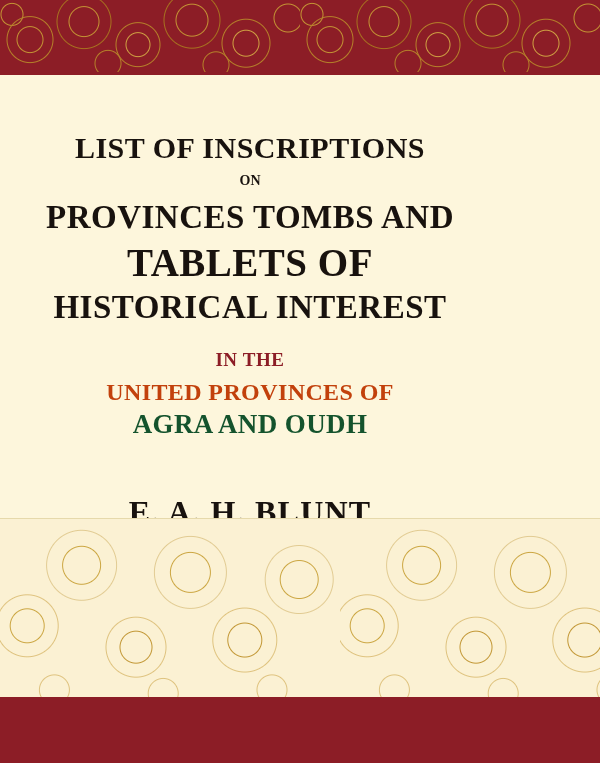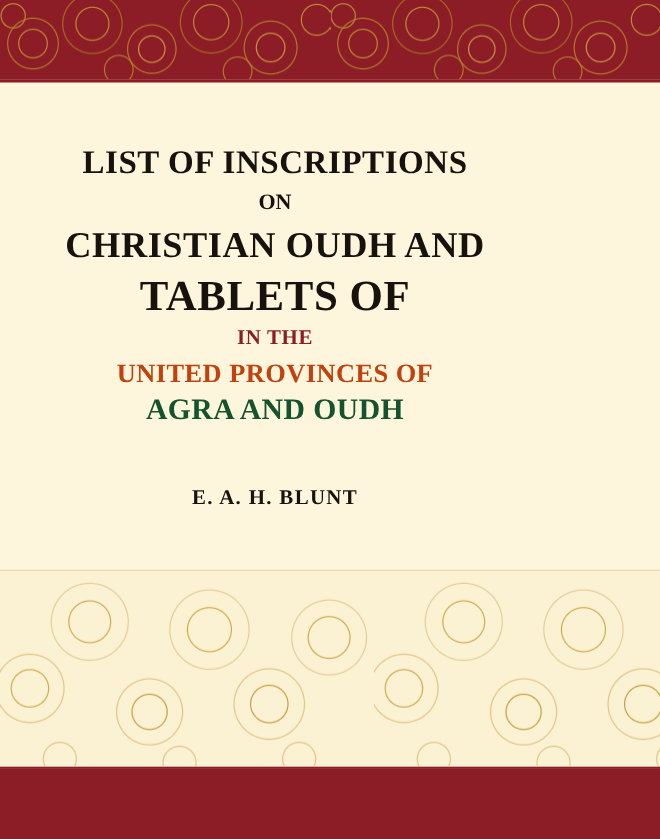--- a/index.html
+++ b/index.html
@@ -118,81 +118,82 @@
     letter-spacing: 0.5px;
     line-height: 1.14;
     margin: 0;
   }
 
   .t1 {
     font-size: 30px;
     margin-top: 30px;
   }
   .t-on {
-    font-size: 20px;
+    font-size: 14px;
     margin-top: 8px;
     color: #18120e;
     font-weight: bold;
   }
   .t2 {
     font-size: 33px;
     margin-top: 10px;
   }
   .t3 {
     font-size: 39px;
     margin-top: 4px;
   }
   .t4 {
     font-size: 33px;
     margin-top: 4px;
   }
   .t-inthe {
     font-size: 19px;
     font-weight: bold;
     color: #8c1d26;
-    margin-top: 5px;
+    margin-top: 22px;
     letter-spacing: 0.6px;
   }
   .t5 {
     font-size: 24px;
     font-weight: bold;
     color: #c2410c;
     margin-top: 8px;
     letter-spacing: 0.4px;
   }
   .t6 {
     font-size: 27px;
     font-weight: bold;
     color: #14532d;
     margin-top: 3px;
     letter-spacing: 0.4px;
   }
   .t-author {
-    font-size: 19px;
+    font-size: 32px;
     font-weight: bold;
     color: #18120e;
     margin-top: 54px;
     letter-spacing: 1.2px;
   }
 </style>
 </head>
 <body>
 
 <div id="cover">
 
   <div class="band band-top">
     <div class="swirls gold-on-red"></div>
   </div>
   <div class="band-rule rule-under-top"></div>
 
   <div class="text-area">
     <div class="line-main t1">LIST OF INSCRIPTIONS</div>
     <div class="t-on">ON</div>
-    <div class="line-main t2">CHRISTIAN OUDH AND</div>
+    <div class="line-main t2">PROVINCES TOMBS AND</div>
     <div class="line-main t3">TABLETS OF</div>
+    <div class="line-main t4">HISTORICAL INTEREST</div>
 
     <div class="t-inthe">IN THE</div>
     <div class="t5">UNITED PROVINCES OF</div>
     <div class="t6">AGRA AND OUDH</div>
 
     <div class="t-author">E. A. H. BLUNT</div>
   </div>
 
   <div class="band band-scroll">
     <div class="swirls gold-on-cream"></div>

